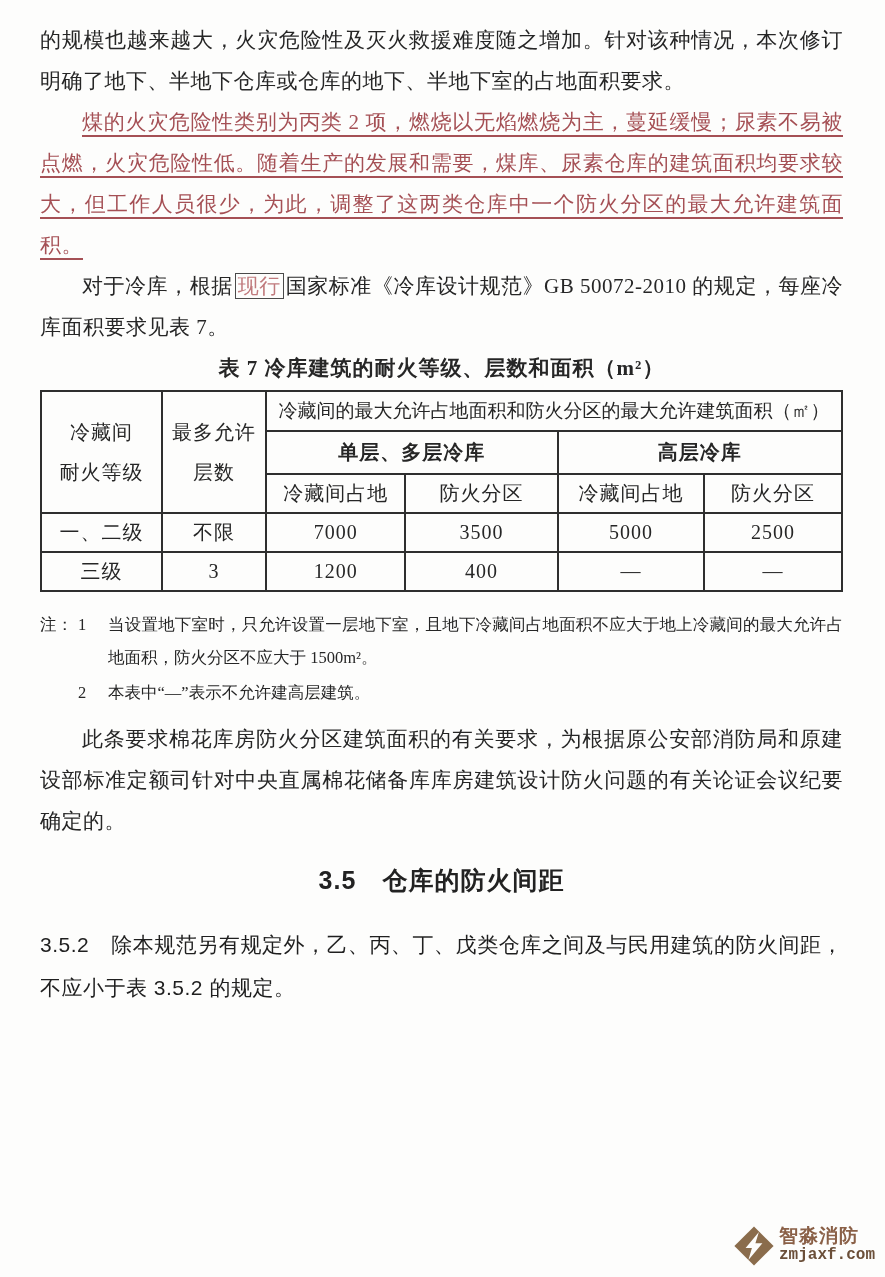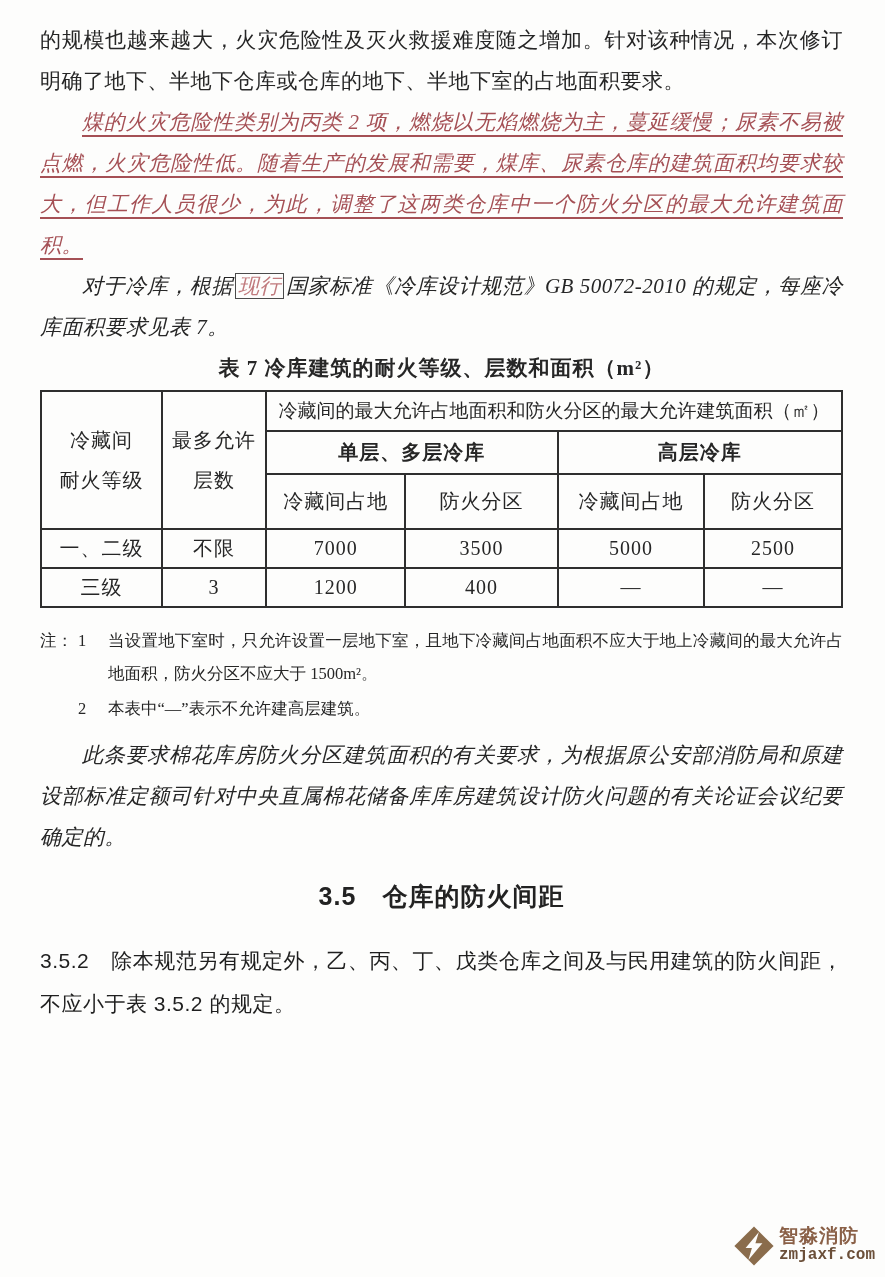--- a/index.html
+++ b/index.html
@@ -16,21 +16,21 @@
   }
   .content { padding: 20px 42px 0 40px; }
 
   p.body-text {
     font-size: 21px;
     line-height: 41px;
     text-align: justify;
     text-align-last: left;
     letter-spacing: 0.5px;
   }
-  p.indent { text-indent: 2em; font-style: italic; }
+  p.indent { text-indent: 2em; }
 
   .red-ins {
     color: #a55055;
     text-decoration: underline;
     text-decoration-color: #a55055;
     text-underline-offset: 6px;
     text-decoration-thickness: 1.5px;
   }
   .boxed-red {
     color: #c07a7d;
@@ -55,21 +55,21 @@
   table.t7 td {
     border: 2px solid #2e2e2e;
     text-align: center;
     vertical-align: middle;
     font-size: 20px;
     padding: 4px 2px;
     letter-spacing: 1px;
   }
   table.t7 td.span-title { font-size: 19px; height: 40px; letter-spacing: 0; }
   table.t7 td.group { height: 43px; font-weight: bold; }
-  table.t7 td.sub { height: 55px; }
+  table.t7 td.sub { height: 39px; }
   table.t7 td.data { height: 39px; font-size: 20px; }
   .two-line div { line-height: 40px; }
 
   .notes { margin-top: 16px; font-size: 16.5px; }
   .note-row { display: flex; line-height: 33px; margin-bottom: 2px; }
   .note-label { width: 38px; flex: none; }
   .note-num { width: 30px; flex: none; }
   .note-text { flex: 1; text-align: justify; text-align-last: left; }
 
   .para5 { margin-top: 10px; }

